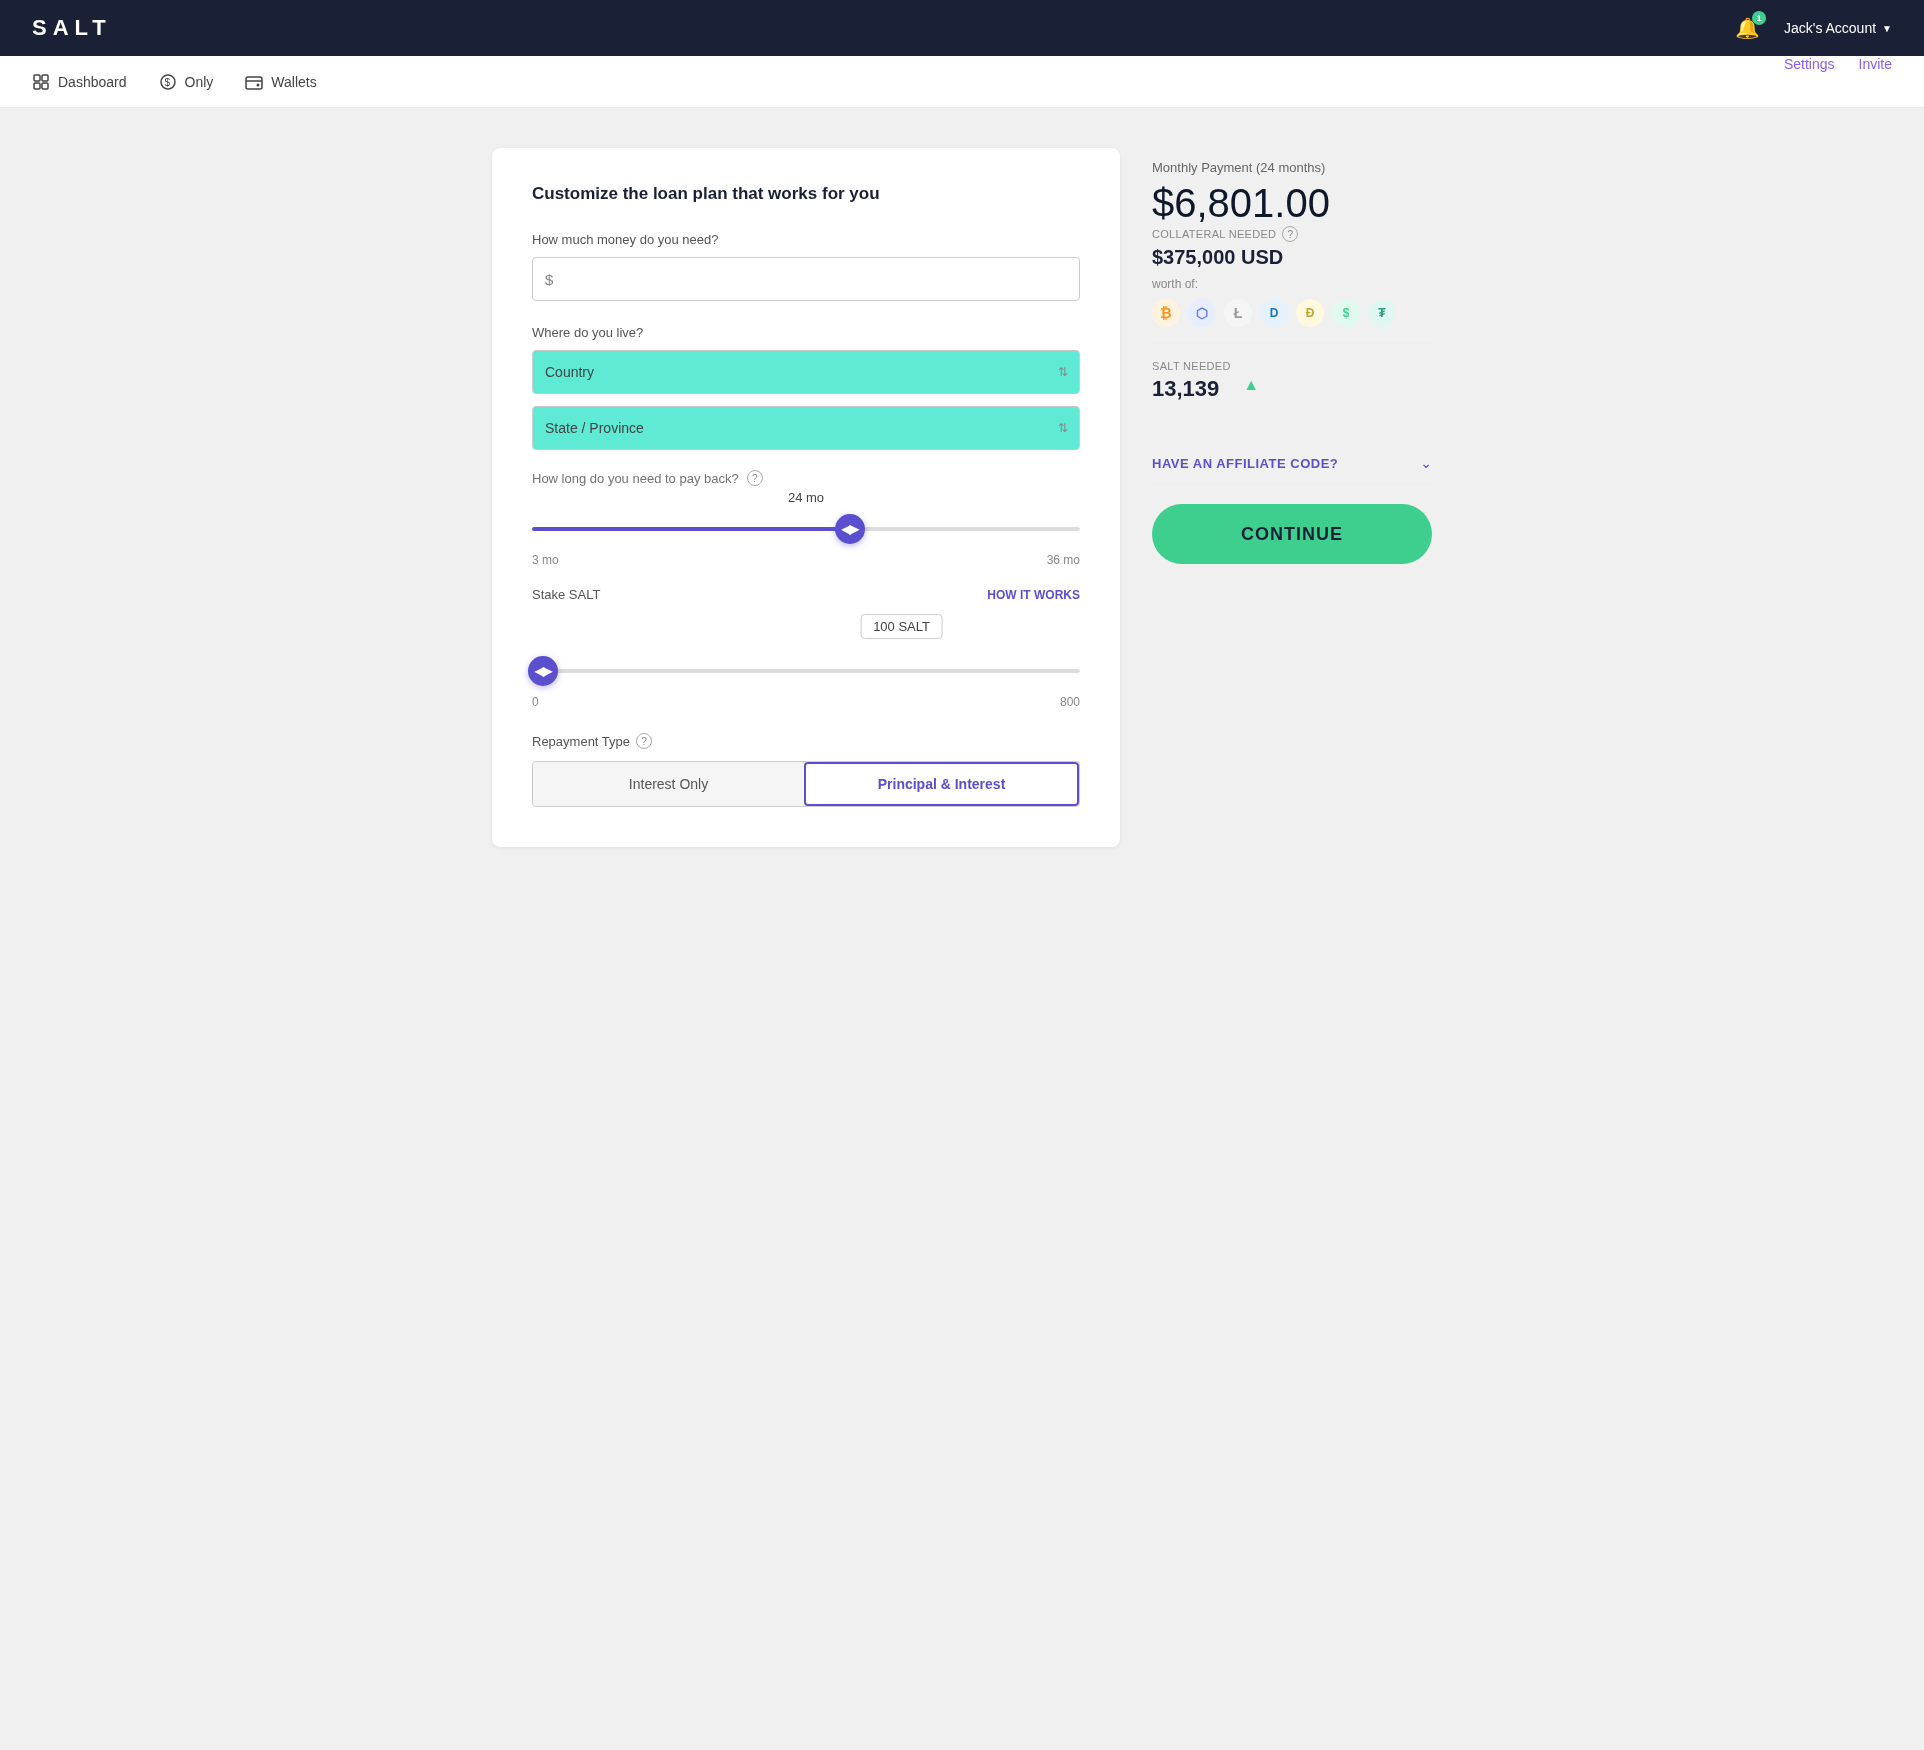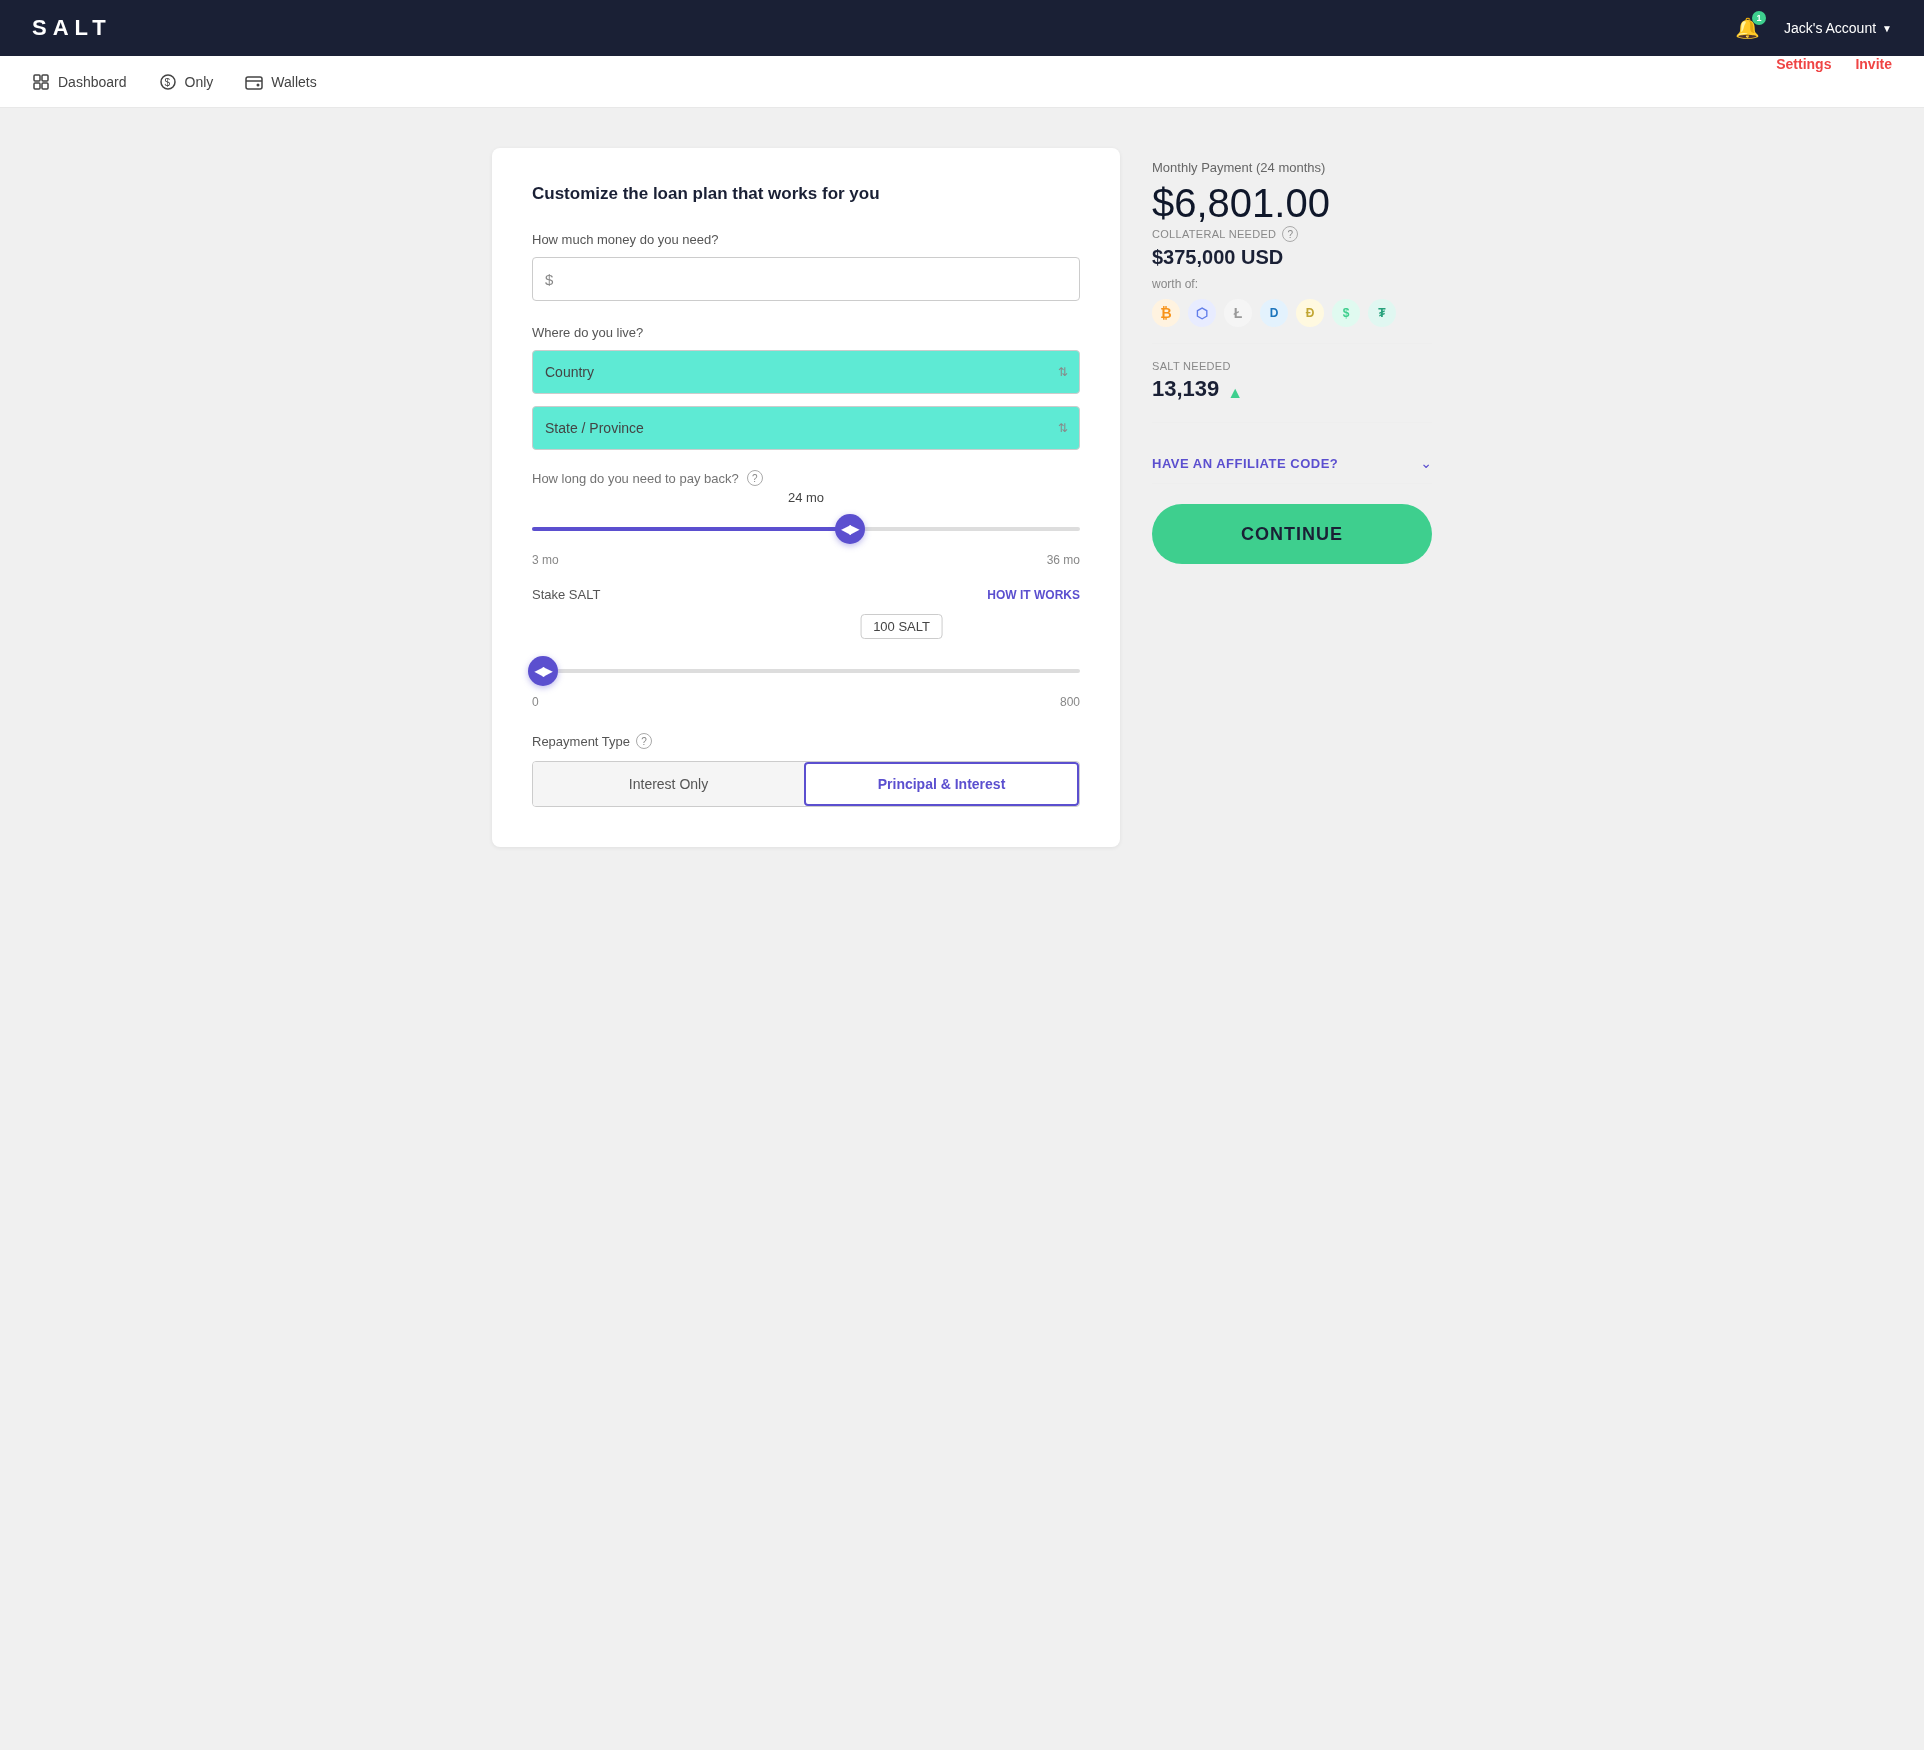--- a/index.html
+++ b/index.html
@@ -80,23 +80,23 @@
       color: #444;
       cursor: pointer;
       font-weight: 500;
     }
     .subnav-right {
       display: flex;
       gap: 24px;
     }
     .subnav-right-item {
       font-size: 14px;
-      color: #ef4444;
-      cursor: pointer;
-      font-weight: 700;
+      color: #8b5cf6;
+      cursor: pointer;
+      font-weight: 400;
     }
 
     
     .main {
       display: flex;
       gap: 32px;
       padding: 40px 80px;
       max-width: 1100px;
       margin: 0 auto;
     }
@@ -431,22 +431,22 @@
     }
     .salt-label {
       font-size: 11px;
       color: #888;
       text-transform: uppercase;
       letter-spacing: 0.3px;
       margin-bottom: 4px;
     }
     .salt-value-row {
       display: flex;
-      align-items: flex-end;
-      gap: 8px;
+      align-items: flex-start;
+      gap: 24px;
     }
     .salt-value {
       font-size: 22px;
       font-weight: 700;
       color: #1a2035;
     }
     .salt-triangle {
       color: #3ecf8e;
       font-size: 16px;
     }

